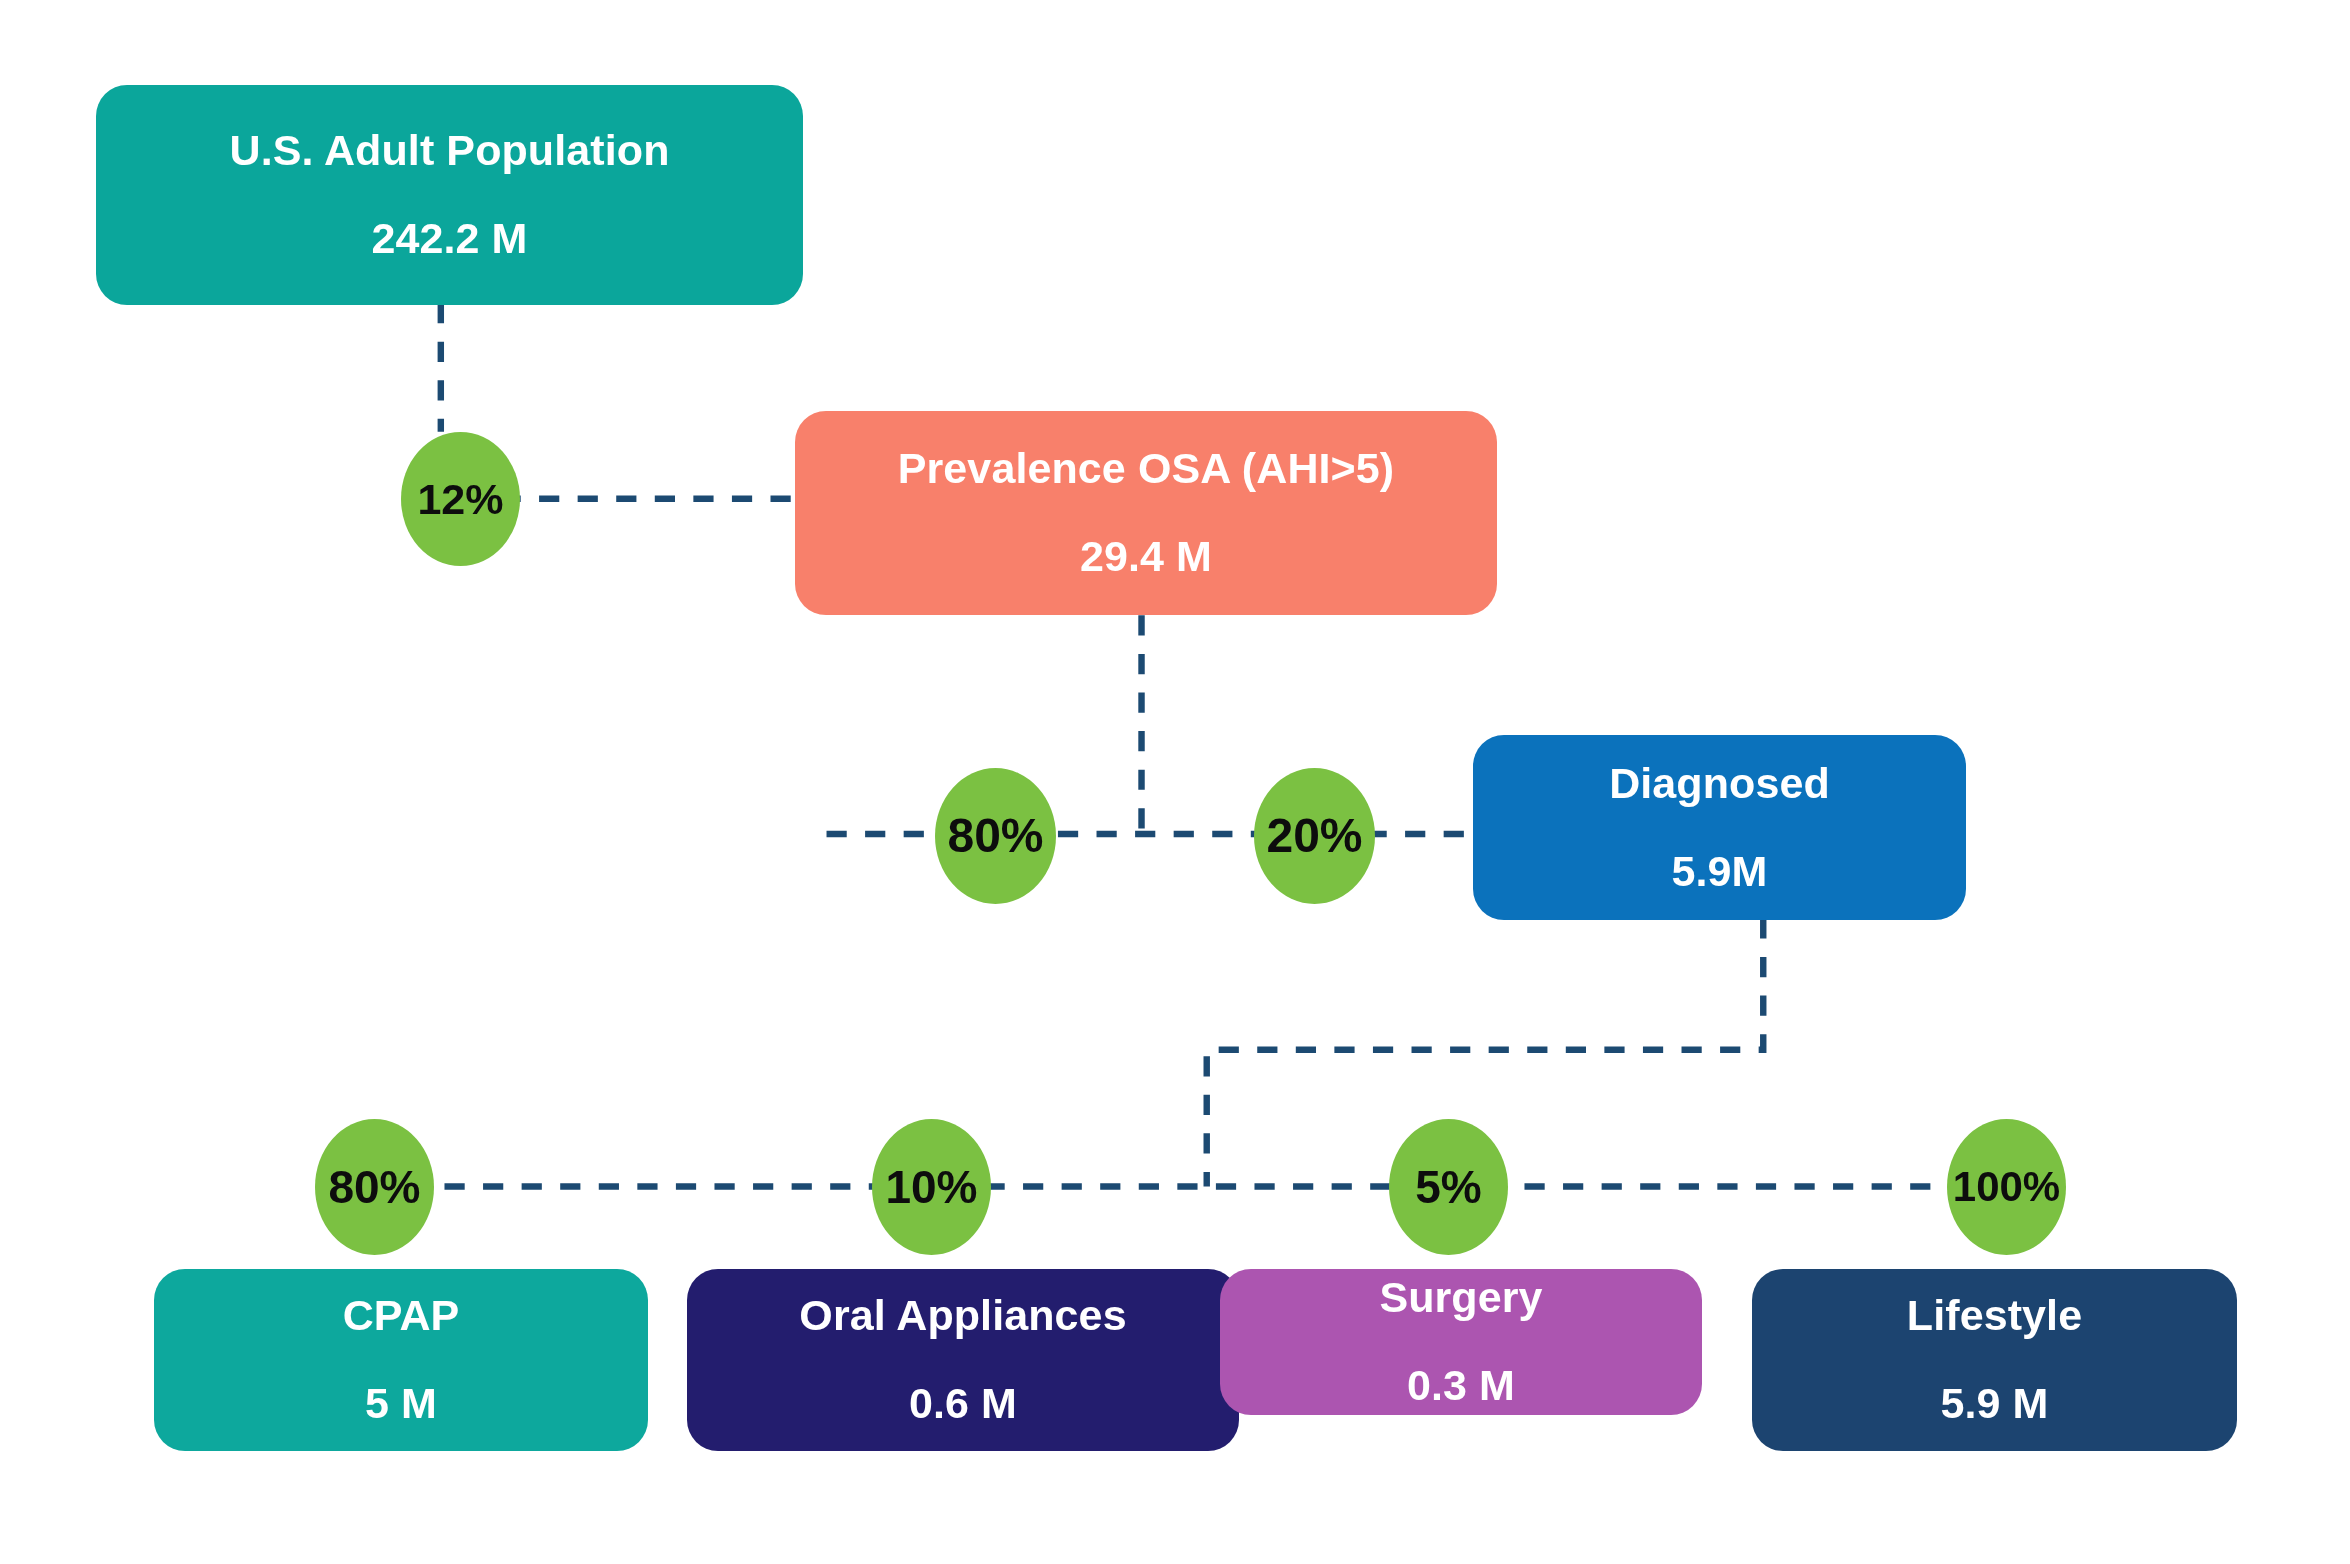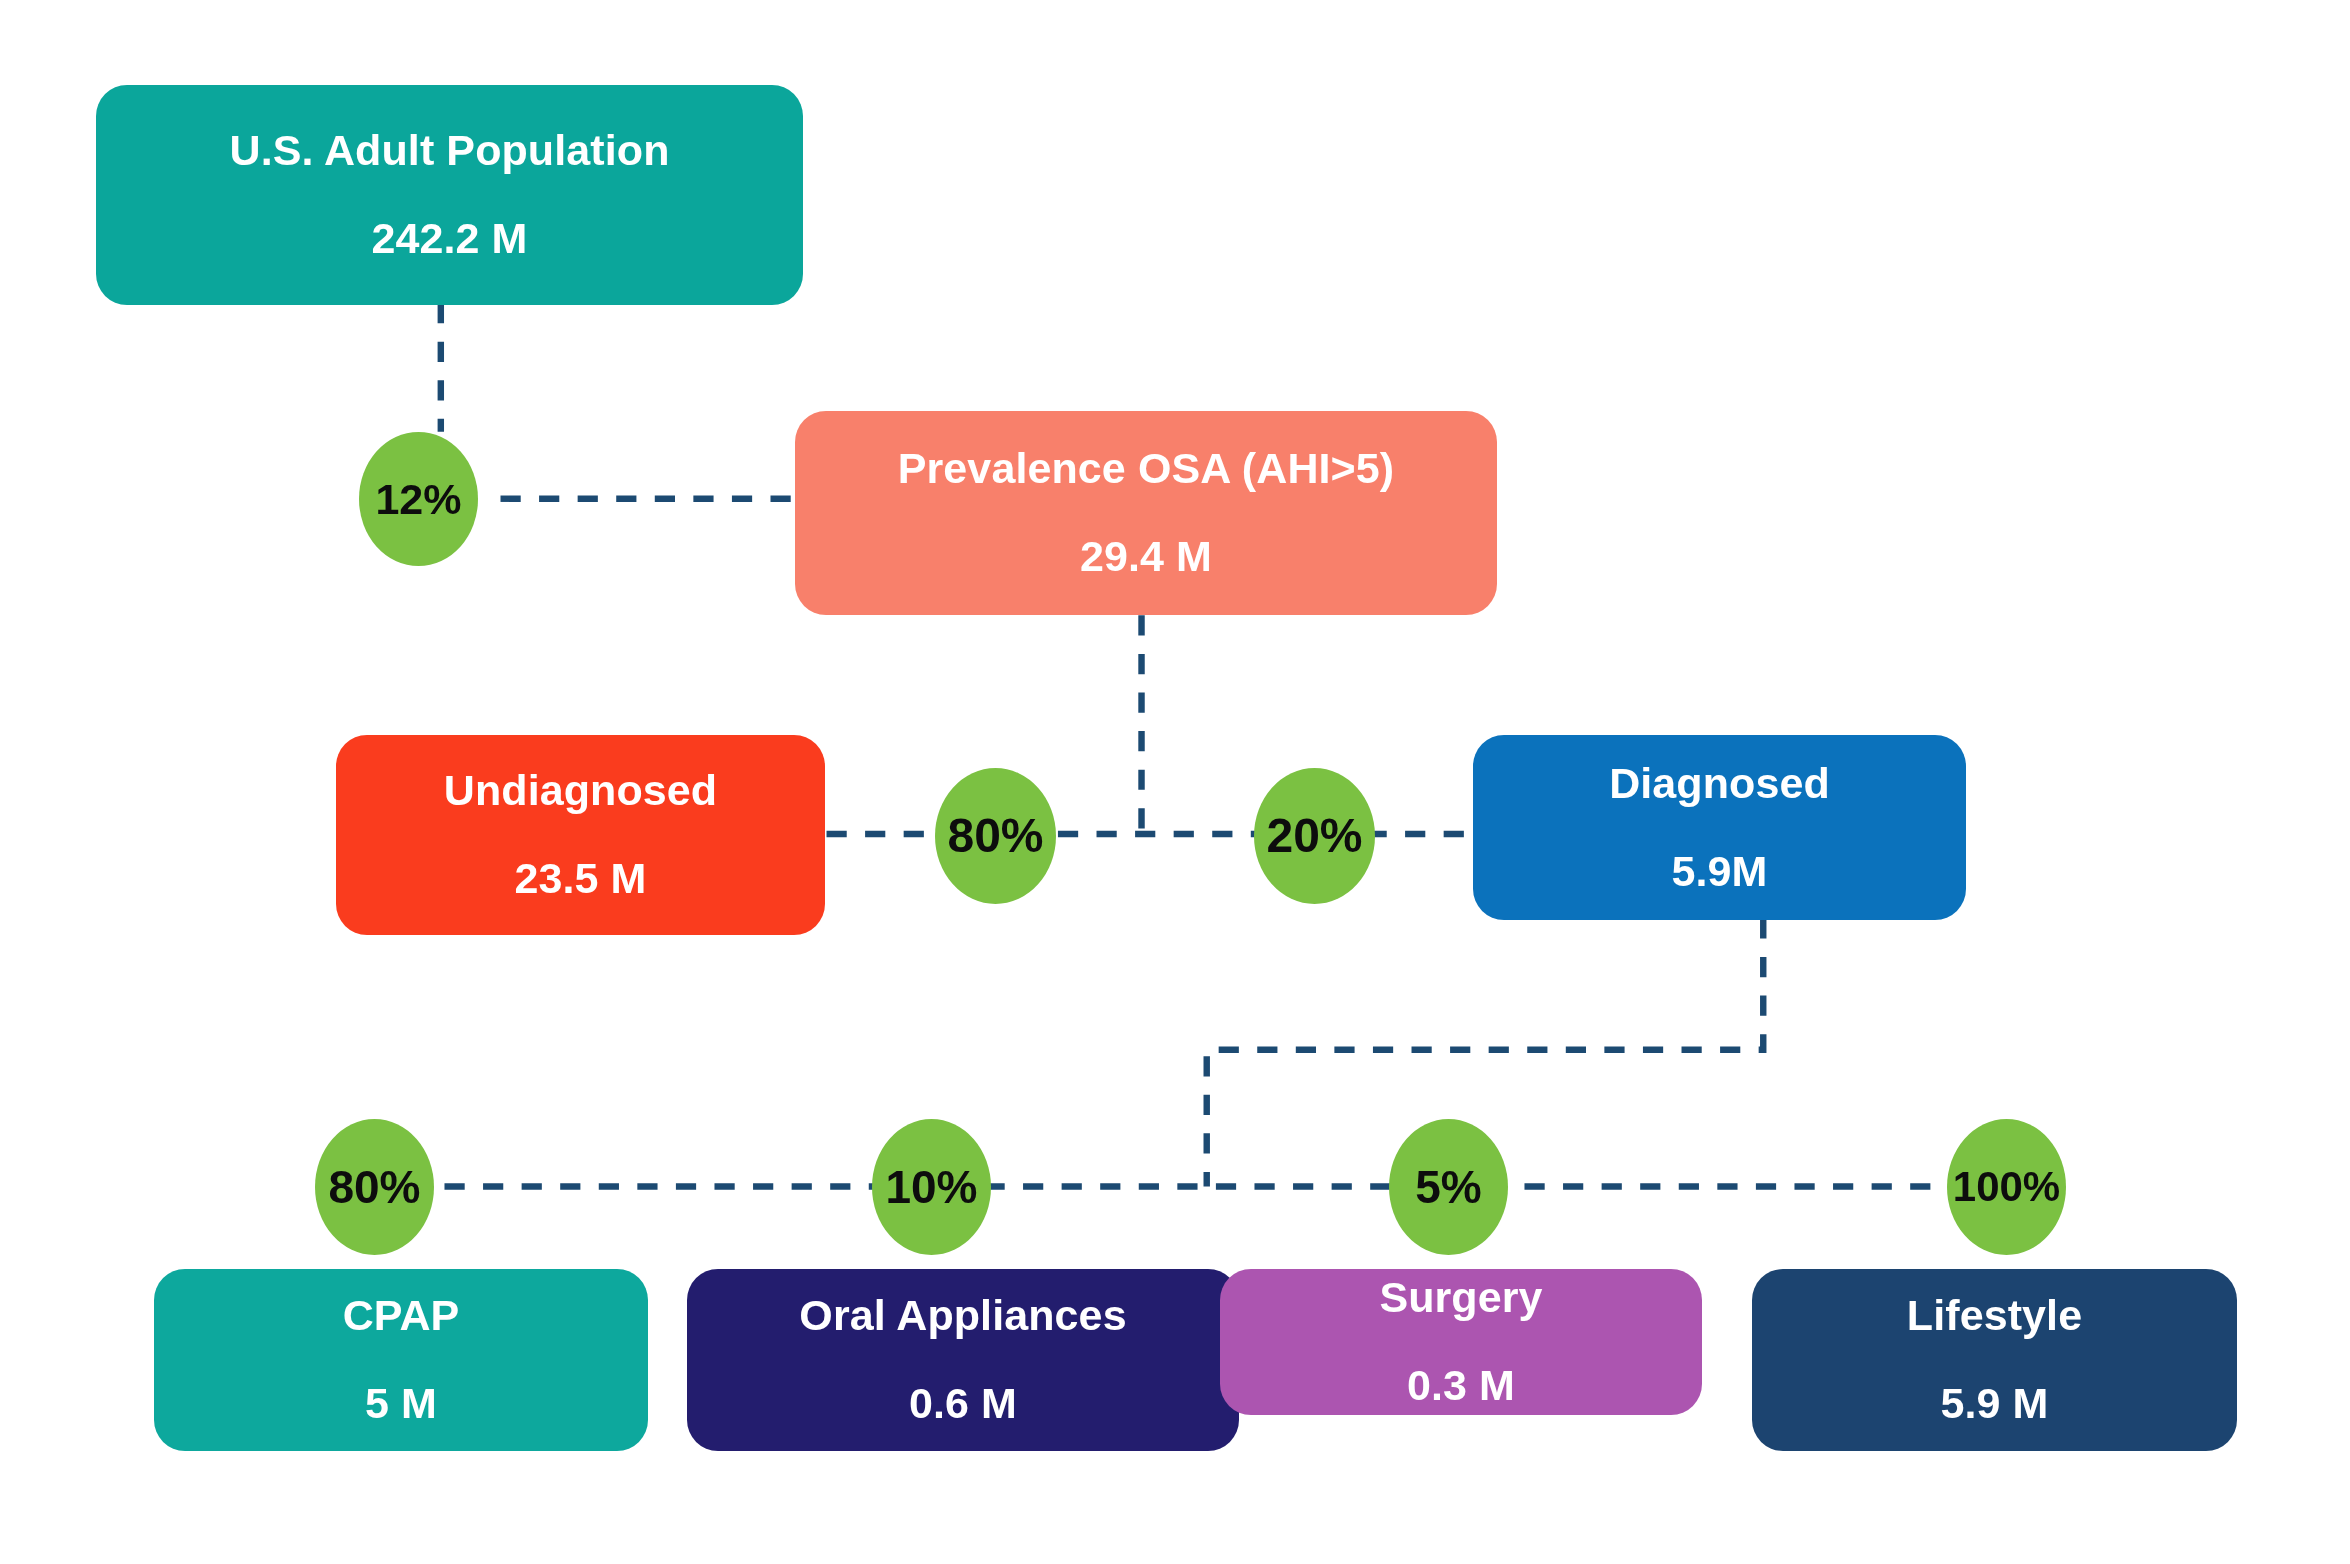--- a/index.html
+++ b/index.html
@@ -96,24 +96,20 @@
   <div class="node" style="left:96px; top:85px; width:707px; height:220px; background:#0BA69B;">
     <div class="ttl">U.S. Adult Population</div>
     <div class="val">242.2 M</div>
   </div>
 
   <div class="node" style="left:795px; top:411px; width:702px; height:204px; background:#F8806B;">
     <div class="ttl">Prevalence OSA (AHI&gt;5)</div>
     <div class="val">29.4 M</div>
   </div>
 
-  <div class="node" style="left:336px; top:735px; width:489px; height:200px; background:#FA3C1E;">
-    <div class="ttl">Undiagnosed</div>
-    <div class="val">23.5 M</div>
-  </div>
 
   <div class="node" style="left:1473px; top:735px; width:493px; height:185px; background:#0B72BC;">
     <div class="ttl">Diagnosed</div>
     <div class="val">5.9M</div>
   </div>
 
   <div class="node" style="left:154px; top:1269px; width:494px; height:182px; background:#0DA89D;">
     <div class="ttl">CPAP</div>
     <div class="val">5 M</div>
   </div>
@@ -126,21 +122,21 @@
   <div class="node" style="left:1220px; top:1269px; width:482px; height:146px; background:#AC55B0;">
     <div class="ttl">Surgery</div>
     <div class="val">0.3 M</div>
   </div>
 
   <div class="node" style="left:1752px; top:1269px; width:485px; height:182px; background:#1C4470;">
     <div class="ttl">Lifestyle</div>
     <div class="val">5.9 M</div>
   </div>
 
-  <div class="pct" style="left:359px; top:432px; width:119px; height:134px; background:#7BC142; font-size:43px;">
+  <div class="pct" style="left:401px; top:432px; width:119px; height:134px; background:#7BC142; font-size:43px;">
     <span>12%</span>
   </div>
 
   <div class="pct" style="left:935px; top:768px; width:121px; height:136px; background:#7BC142; font-size:48px;">
     <span>80%</span>
   </div>
 
   <div class="pct" style="left:1254px; top:768px; width:121px; height:136px; background:#7BC142; font-size:48px;">
     <span>20%</span>
   </div>

